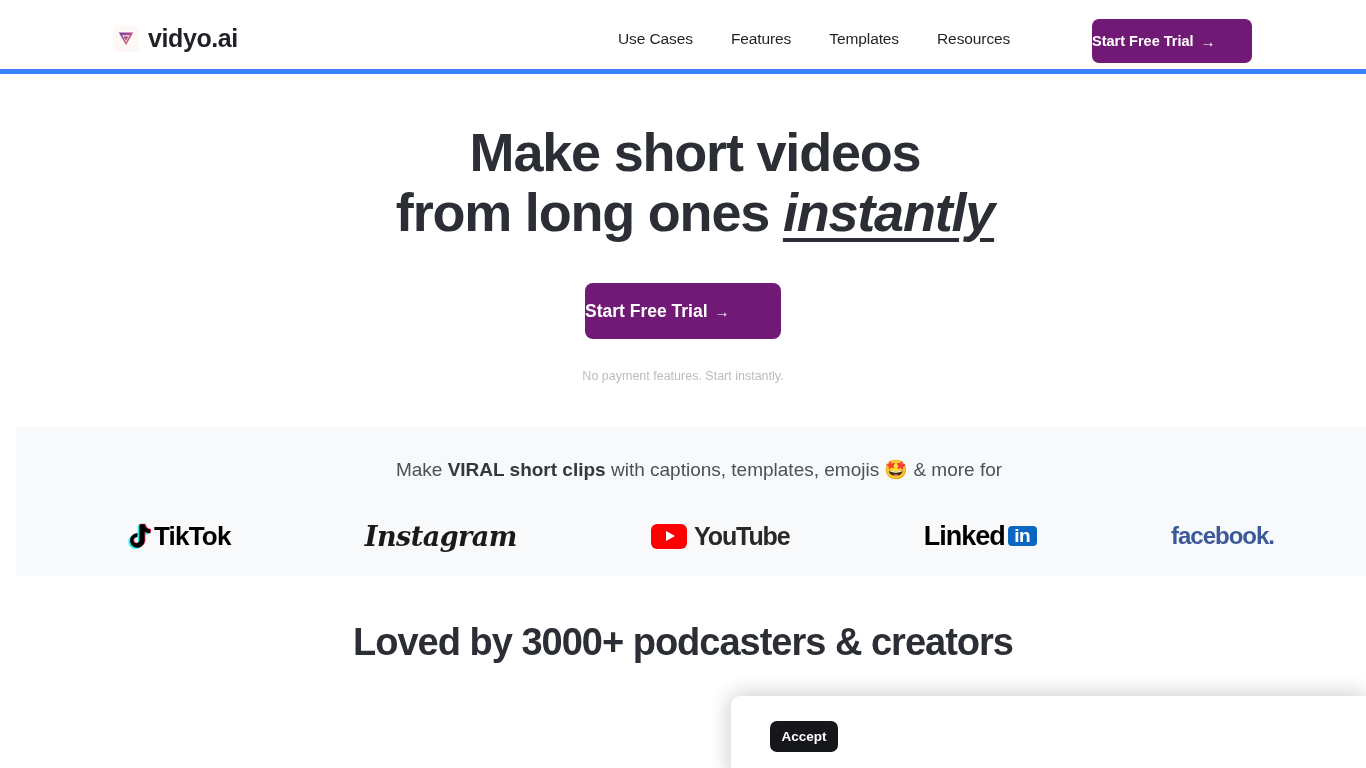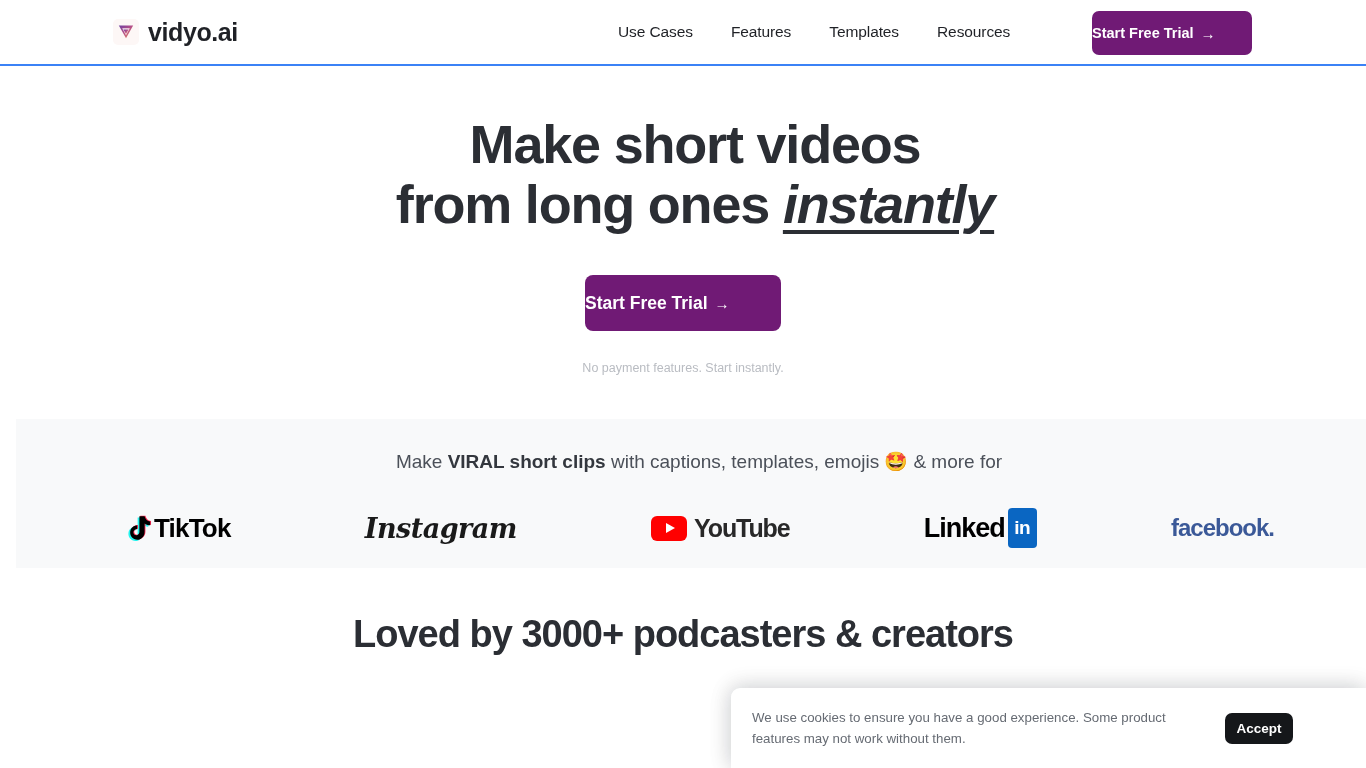--- a/index.html
+++ b/index.html
@@ -14,24 +14,25 @@
   }
 
   .page { position: relative; width: 1366px; height: 768px; background:#fff; }
 
   
   .header {
     position: relative;
     height: 66px;
     width: 100%;
     background: #ffffff;
-    border-bottom: 2px solid #3b82f6;
+    border-bottom: 5px solid #3b82f6;
     display: flex;
     align-items: center;
     z-index: 20;
+    margin-top: 8px;
   }
   .brand {
     position: absolute;
     left: 113px;
     top: 50%;
     transform: translateY(-50%);
     display: flex;
     align-items: center;
     gap: 9px;
     text-decoration: none;
@@ -199,21 +200,21 @@
   }
   
   .linkedin { display: flex; align-items: center; gap: 3px; }
   .li-word {
     font-size: 27px; font-weight: 700; color: #000;
     letter-spacing: -1px; line-height: 1;
   }
   .li-badge {
     background: #0a66c2;
     color: #fff;
-    width: 29px; height: 40px;
+    width: 29px; height: 20px;
     border-radius: 4px;
     display: flex; align-items: center; justify-content: center;
     font-size: 19px; font-weight: 700;
     letter-spacing: -0.5px;
     padding-bottom: 1px;
   }
   
   .facebook-word {
     font-size: 24px; font-weight: 700; color: #3b5998;
     letter-spacing: -1px; line-height: 1;
@@ -360,17 +361,16 @@
       </div>
 
     </div>
   </section>
 
   <section class="loved">
     <h2 class="loved-title">Loved by 3000+ podcasters &amp; creators</h2>
   </section>
 
   <div class="cookie">
-    <p class="cookie-text">We use cookies to ensure you have a good experience. Some product features may not work without them.</p>
     <button class="cookie-accept">Accept</button>
   </div>
 
 </div>
 
 </body></html>

